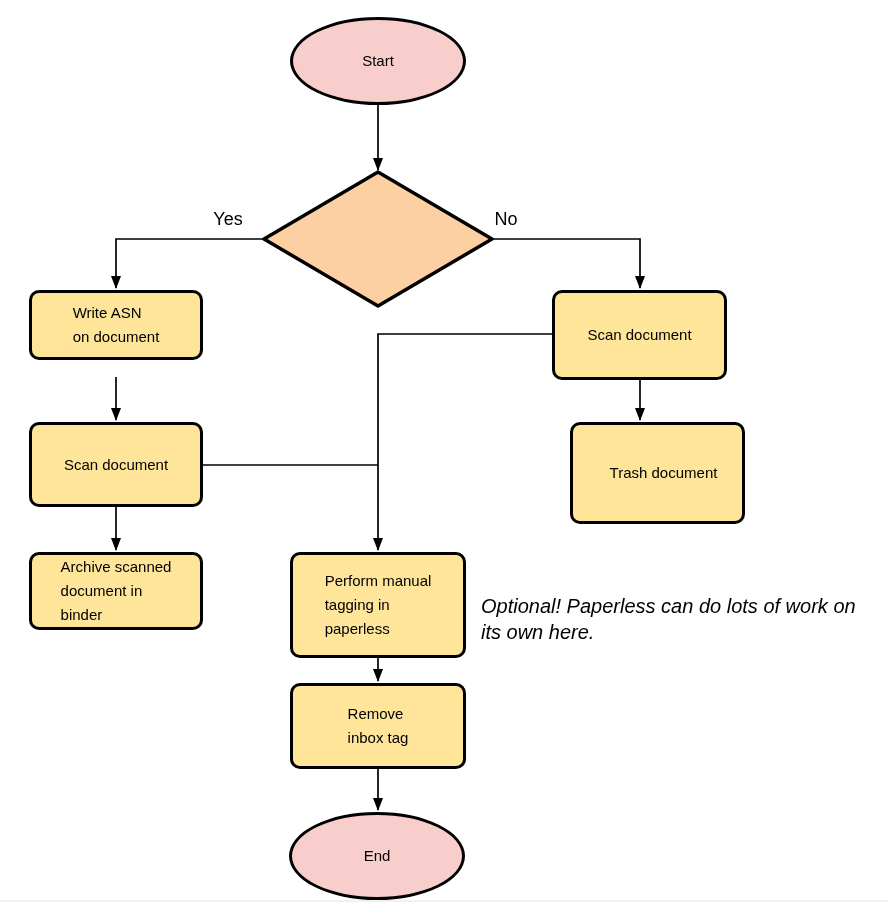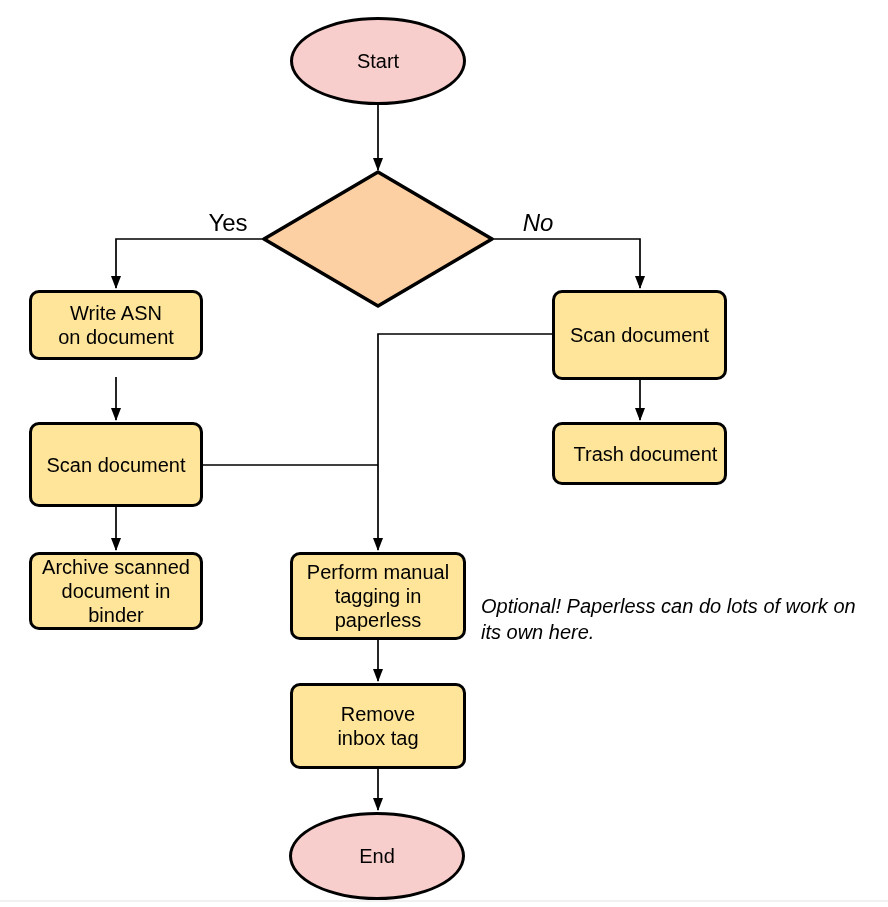--- a/index.html
+++ b/index.html
@@ -15,26 +15,26 @@
     position:relative;width:888px;height:907px;background:var(--background);
     font-family:"Liberation Sans","DejaVu Sans",sans-serif;color:#000;overflow:hidden;
   }
   .edges{position:absolute;left:0;top:0;width:888px;height:907px;}
   .edge{stroke:var(--stroke);stroke-width:1.7px;fill:none;}
   .arrowhead{fill:var(--stroke);stroke:none;}
   .decision-shape{fill:var(--decision-fill);stroke:var(--stroke);stroke-width:3.5px;stroke-linejoin:round;}
   .page-divider-line{stroke:var(--page-divider);stroke-width:1.5px;}
   .node{
     position:absolute;box-sizing:border-box;display:flex;align-items:center;justify-content:center;
-    text-align:center;font-size:20px;line-height:24px;white-space:pre-line;
+    font-size:15px;line-height:24px;white-space:pre-line;
     border:3px solid var(--stroke);border-radius:10px;background:var(--process-fill);
   }
   .terminal{border-radius:50%;background:var(--terminal-fill);border-width:3.5px;}
   .decision-label{border:none;background:transparent;}
-  .edge-label{position:absolute;font-size:24px;text-align:center;width:60px;}
+  .edge-label{position:absolute;font-size:18px;text-align:center;width:60px;}
   .note{
     position:absolute;left:481px;top:593px;width:420px;
     font-size:20px;font-style:italic;line-height:26px;white-space:pre-line;
   }
 </style>
 </head>
 <body>
 
 <div class="canvas">
 
@@ -59,36 +59,36 @@
     <polygon class="decision-shape" points="378,172 492,239 378,306 264,239"></polygon>
 
     <line class="page-divider-line" x1="0" y1="901" x2="888" y2="901"></line>
   </svg>
 
   <div class="node terminal" style="left:290px;top:17px;width:176px;height:88px;">Start</div>
 
 
   <span class="edge-label" style="left:198px;top:209px;">Yes</span>
 
-  <span class="edge-label" style="left:508px;top:209px;font-style:italic;">No</span>
+  <span class="edge-label" style="left:476px;top:209px;">No</span>
 
   <div class="node" style="left:29px;top:290px;width:174px;height:70px;">Write ASN
 on document</div>
 
   <div class="node" style="left:29px;top:422px;width:174px;height:85px;">Scan document</div>
 
   <div class="node" style="left:29px;top:552px;width:174px;height:78px;">Archive scanned
 document in
 binder</div>
 
   <div class="node" style="left:552px;top:290px;width:175px;height:90px;">Scan document</div>
 
-  <div class="node" style="left:552px;top:422px;width:175px;height:63px;padding-left:12px;">Trash document</div>
+  <div class="node" style="left:570px;top:422px;width:175px;height:102px;padding-left:12px;">Trash document</div>
 
-  <div class="node" style="left:290px;top:552px;width:176px;height:88px;">Perform manual
+  <div class="node" style="left:290px;top:552px;width:176px;height:106px;">Perform manual
 tagging in
 paperless</div>
 
   <div class="node terminal" style="left:289px;top:812px;width:176px;height:88px;">End</div>
 
   <div class="node" style="left:290px;top:683px;width:176px;height:86px;">Remove
 inbox tag</div>
 
   <div class="note">Optional! Paperless can do lots of work on
 its own here.</div>

